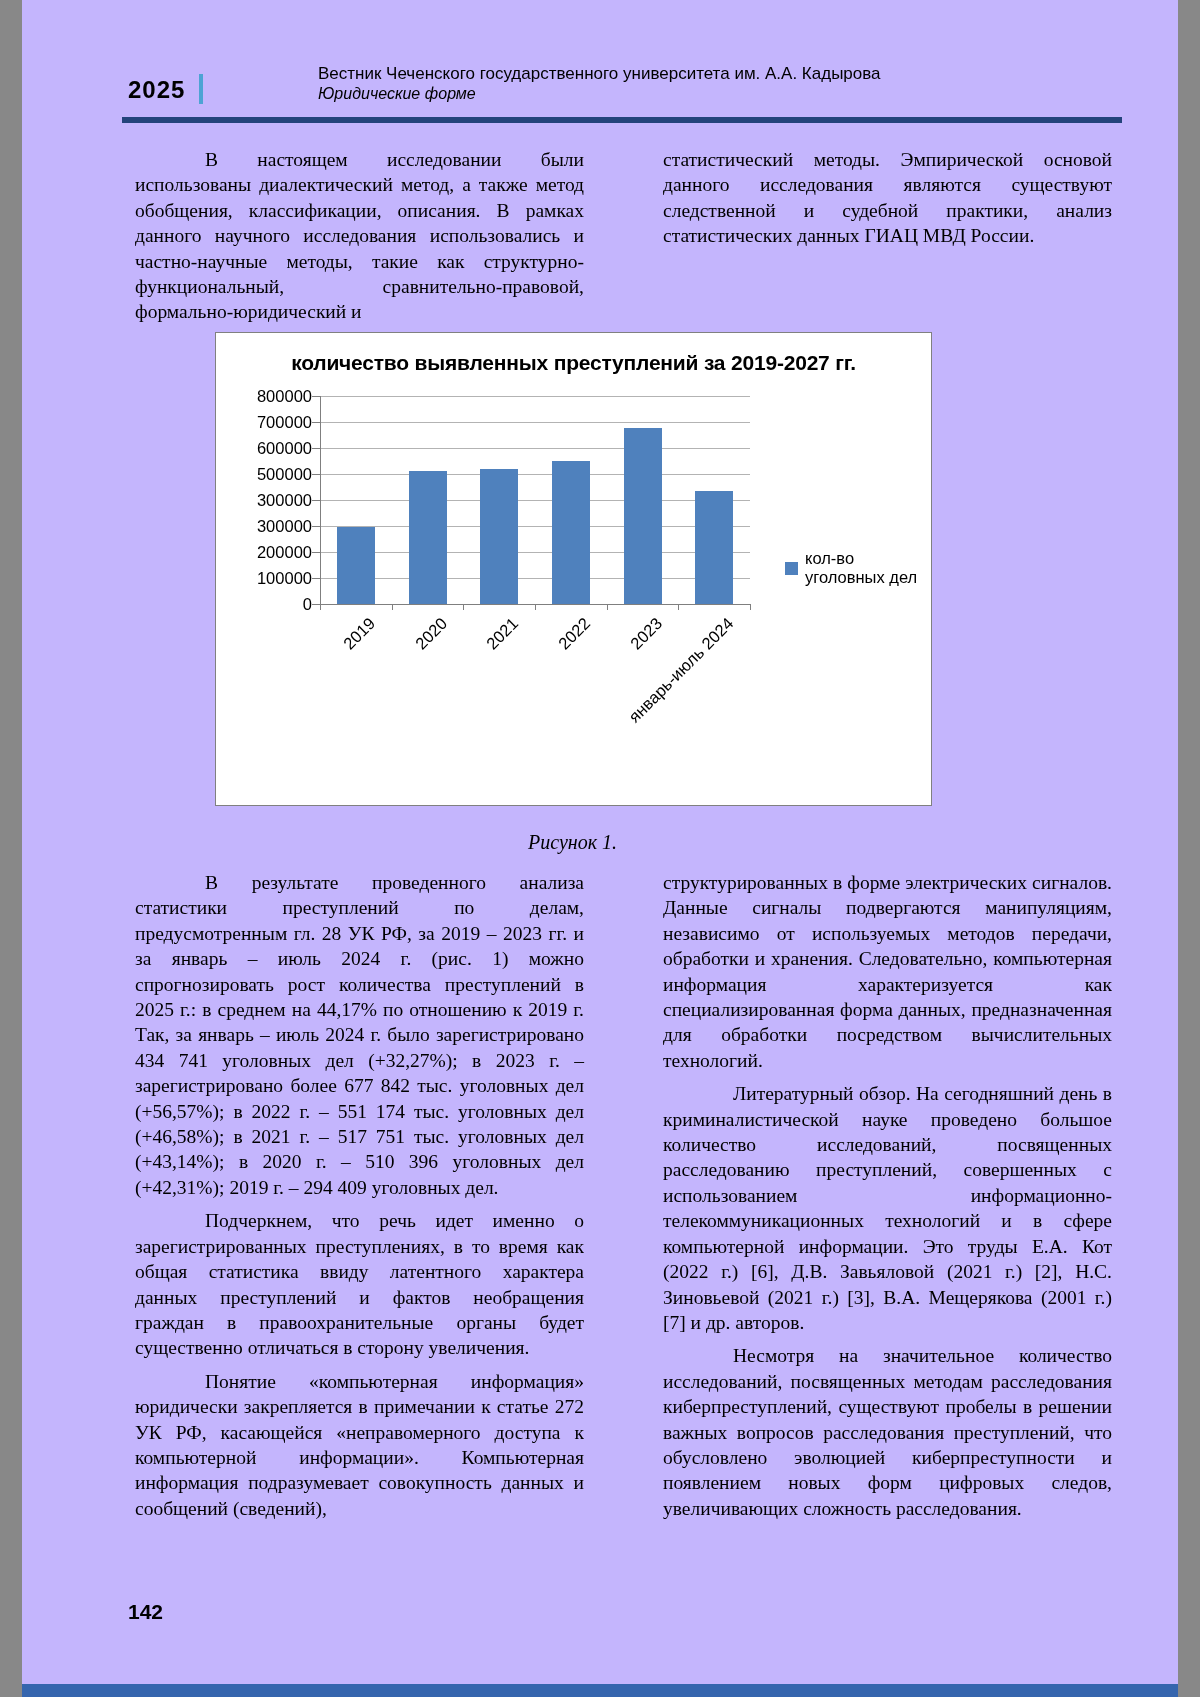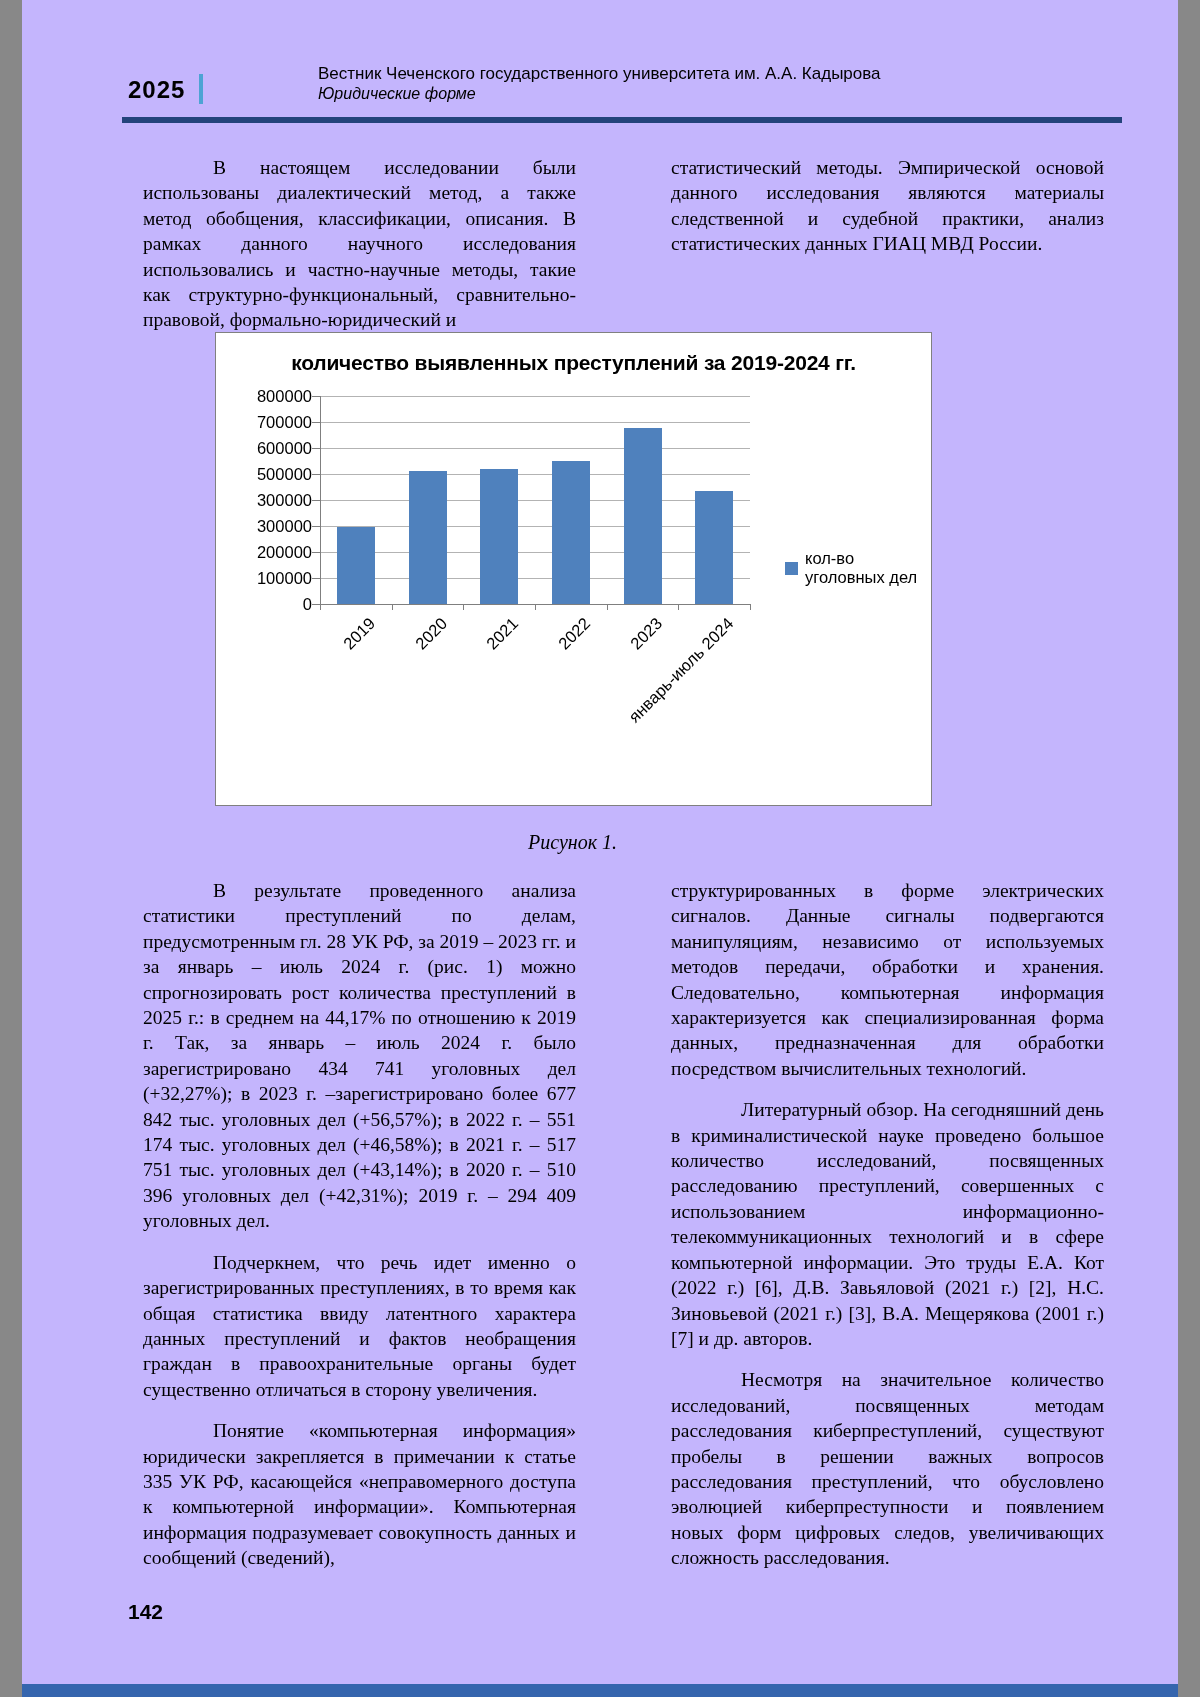--- a/index.html
+++ b/index.html
@@ -11,21 +11,21 @@
   .abs{position:absolute;}
   
   .hdr-year{font-family:"Liberation Sans",sans-serif;font-weight:bold;font-size:24px;letter-spacing:1px;}
   .hdr-tick{width:4px;height:30px;}
   .hdr-journal{text-align:left;font-family:"Liberation Sans",sans-serif;line-height:20px;}
   .hdr-journal .l1{font-size:17px;}
   .hdr-journal .l2{font-size:16px;font-style:italic;}
   .hdr-rule{height:6px;}
   
   .col{width:465px;font-size:19.5px;line-height:25.4px;text-align:justify;}
-  .col p{margin:16px;text-indent:70px;}
+  .col p{margin:8px;text-indent:70px;}
   .col p.no-indent{text-indent:0;}
   
   .figure{border:1px solid #808080;background:#fff;font-family:"Liberation Sans",sans-serif;}
   .fig-title{width:100%;text-align:center;font-weight:bold;font-size:21px;letter-spacing:-0.2px;}
   .gridline{height:1px;background:#b3b3b3;}
   .gridline.zero{background:#7f7f7f;}
   .yaxis{width:1px;background:#7f7f7f;}
   .ytick{height:1px;background:#7f7f7f;}
   .xtick{width:1px;background:#7f7f7f;}
   .ylab{width:84px;text-align:right;font-size:16.5px;line-height:18px;}
@@ -47,25 +47,25 @@
   <div class="abs hdr-journal" style="right:100px;top:64px;width:760px;">
     <div class="l1">Вестник Чеченского государственного университета им. А.А. Кадырова</div>
     <div class="l2">Юридические форме</div>
   </div>
   <div class="abs hdr-rule" style="left: 100px; top: 117px; width: 1000px; background: rgb(36, 67, 123);"></div>
 
   <div class="abs col" style="left:105px;top:139px;">
     <p>В настоящем исследовании были использованы диалектический метод, а также метод обобщения, классификации, описания. В рамках данного научного исследования использовались и частно-научные методы, такие как структурно-функциональный, сравнительно-правовой, формально-юридический и</p>
   </div>
   <div class="abs col" style="left:633px;top:139px;">
-    <p class="no-indent">статистический методы. Эмпирической основой данного исследования являются материалы следственной и судебной практики, анализ статистических данных ГИАЦ МВД России.</p>
+    <p class="no-indent">статистический методы. Эмпирической основой данного исследования являются существуют следственной и судебной практики, анализ статистических данных ГИАЦ МВД России.</p>
   </div>
 
   <div class="abs figure" style="left:193px;top:332px;width:715px;height:472px;" id="figure-box">
-    <div class="abs fig-title" style="top:18px;left:0;">количество выявленных преступлений за 2019-2024 гг.</div>
+    <div class="abs fig-title" style="top:18px;left:0;">количество выявленных преступлений за 2019-2027 гг.</div>
     <div class="legend abs" style="left:569px;top:216px;">
       <span class="swatch" style="background: rgb(79, 129, 189);"></span>
       <span>кол-во уголовных дел</span>
     </div>
   <div class="gridline" style="position: absolute; left: 104px; top: 63px; width: 430px;"></div>
       <div class="ytick" style="position: absolute; left: 96px; top: 63px; width: 8px;"></div>
       <div class="ylab" style="position: absolute; left: 12px; top: 54px;">800000</div>
       <div class="gridline" style="position: absolute; left: 104px; top: 89px; width: 430px;"></div>
       <div class="ytick" style="position: absolute; left: 96px; top: 89px; width: 8px;"></div>
       <div class="ylab" style="position: absolute; left: 12px; top: 80px;">700000</div>
@@ -109,21 +109,21 @@
       <div class="bar" style="position: absolute; left: 407.5px; top: 94.7611px; width: 38px; height: 176.239px; background: rgb(79, 129, 189);"></div>
       <div class="xlab" style="position: absolute; right: 278.5px; top: 281px;">2023</div>
       <div class="bar" style="position: absolute; left: 479.167px; top: 157.967px; width: 38px; height: 113.033px; background: rgb(79, 129, 189);"></div>
       <div class="xlab" style="position: absolute; right: 206.833px; top: 281px;">январь-июль 2024</div>
     </div>
   <div class="abs fig-caption" style="left:193px;top:812px;width:715px;">Рисунок 1.</div>
 
   <div class="abs col" style="left:105px;top:862px;">
     <p>В результате проведенного анализа статистики преступлений по делам, предусмотренным гл. 28 УК РФ, за 2019 – 2023 гг. и за январь – июль 2024 г. (рис. 1) можно спрогнозировать рост количества преступлений в 2025 г.: в среднем на 44,17% по отношению к 2019 г. Так, за январь – июль 2024 г. было зарегистрировано 434 741 уголовных дел (+32,27%); в 2023 г. –зарегистрировано более 677 842 тыс. уголовных дел (+56,57%); в 2022 г. – 551 174 тыс. уголовных дел (+46,58%); в 2021 г. – 517 751 тыс. уголовных дел (+43,14%); в 2020 г. – 510 396 уголовных дел (+42,31%); 2019 г. – 294 409 уголовных дел.</p>
     <p>Подчеркнем, что речь идет именно о зарегистрированных преступлениях, в то время как общая статистика ввиду латентного характера данных преступлений и фактов необращения граждан в правоохранительные органы будет существенно отличаться в сторону увеличения.</p>
-    <p>Понятие «компьютерная информация» юридически закрепляется в примечании к статье 335 УК РФ, касающейся «неправомерного доступа к компьютерной информации». Компьютерная информация подразумевает совокупность данных и сообщений (сведений),</p>
+    <p>Понятие «компьютерная информация» юридически закрепляется в примечании к статье 272 УК РФ, касающейся «неправомерного доступа к компьютерной информации». Компьютерная информация подразумевает совокупность данных и сообщений (сведений),</p>
   </div>
   <div class="abs col" style="left:633px;top:862px;">
     <p class="no-indent">структурированных в форме электрических сигналов. Данные сигналы подвергаются манипуляциям, независимо от используемых методов передачи, обработки и хранения. Следовательно, компьютерная информация характеризуется как специализированная форма данных, предназначенная для обработки посредством вычислительных технологий.</p>
     <p>Литературный обзор. На сегодняшний день в криминалистической науке проведено большое количество исследований, посвященных расследованию преступлений, совершенных с использованием информационно-телекоммуникационных технологий и в сфере компьютерной информации. Это труды Е.А. Кот (2022 г.) [6], Д.В. Завьяловой (2021 г.) [2], Н.С. Зиновьевой (2021 г.) [3], В.А. Мещерякова (2001 г.) [7] и др. авторов.</p>
     <p>Несмотря на значительное количество исследований, посвященных методам расследования киберпреступлений, существуют пробелы в решении важных вопросов расследования преступлений, что обусловлено эволюцией киберпреступности и появлением новых форм цифровых следов, увеличивающих сложность расследования.</p>
   </div>
 
   <div class="abs pagenum" style="left:106px;top:1600px;">142</div>
   <div class="abs" style="left: 0px; bottom: 0px; width: 1200px; height: 13px; background: rgb(53, 101, 174);" id="footer-bar"></div>
 

